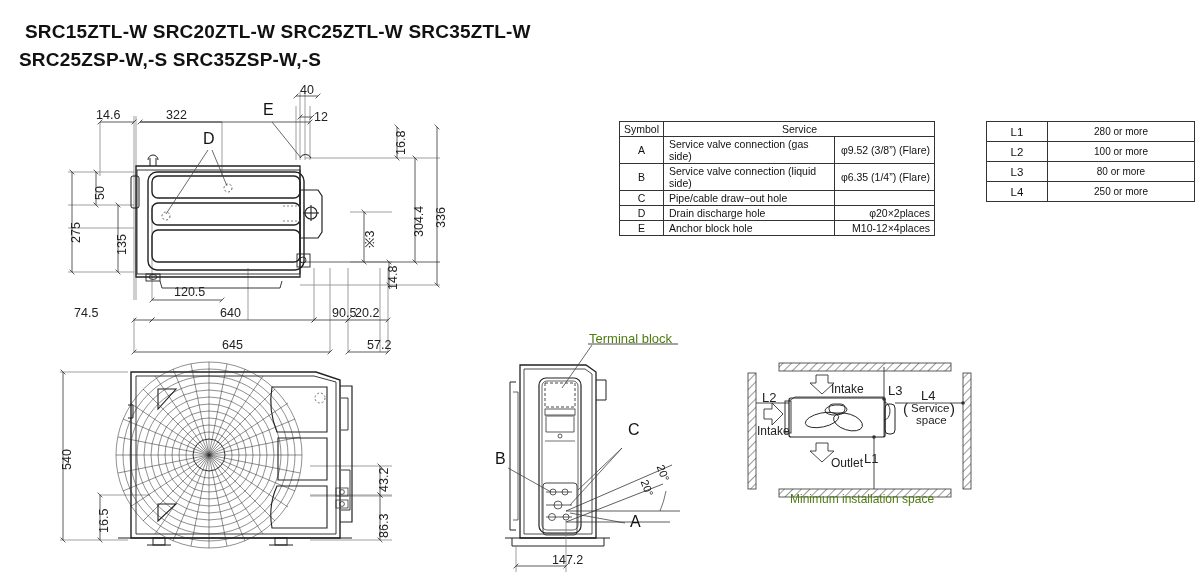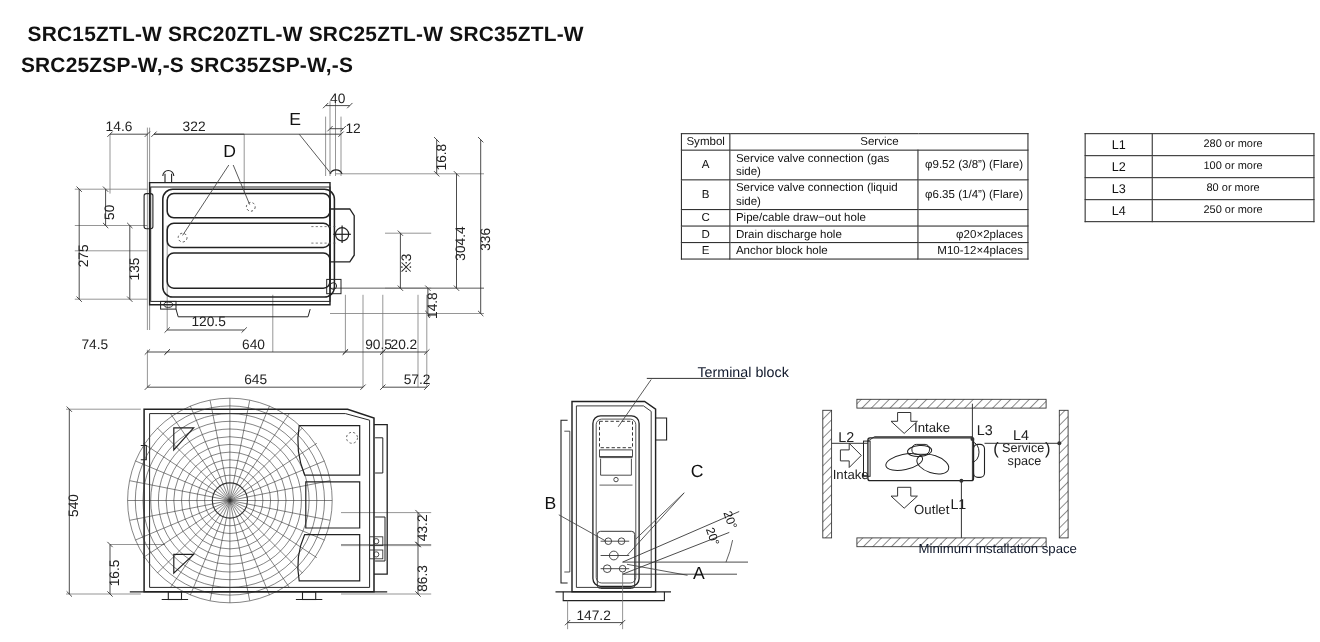--- a/index.html
+++ b/index.html
@@ -21,21 +21,21 @@
 
   
   .dim{
     position:absolute;font-size:12.5px;color:#222;white-space:nowrap;
     font-family:"Liberation Sans", sans-serif;
   }
   .dim.vert{transform:rotate(-90deg);transform-origin:left top;}
   .lbl{
     position:absolute;font-size:16px;color:#111;white-space:nowrap;
   }
-  .note{position:absolute;font-size:12.5px;color:#0f172a;white-space:nowrap;margin-left:45px;}
+  .note{position:absolute;font-size:12.5px;color:#4d7c0f;white-space:nowrap;}
   .ang{position:absolute;font-size:11px;color:#111;white-space:nowrap;}
 
   
   table{border-collapse:collapse;position:absolute;background:#fff;}
   table td,table th{
     border:1px solid #333;font-size:10.5px;font-weight:normal;
     padding:1px 4px;color:#111;font-family:"Liberation Sans", sans-serif;
   }
   #symbol-table{left:619px;top:121px;width:316px;}
   #symbol-table td.sym{width:34px;text-align:center;}
@@ -391,21 +391,21 @@
   <div class="dim vert" style="left:97px;top:533px;">16.5</div>
   <div class="dim vert" style="left:377px;top:492px;">43.2</div>
   <div class="dim vert" style="left:377px;top:538px;">86.3</div>
 
   <div class="note" style="left:589px;top:331px;font-size:13px;">Terminal block</div>
   <div class="lbl" style="left:495px;top:450px;">B</div>
   <div class="lbl" style="left:628px;top:421px;">C</div>
   <div class="lbl" style="left:630px;top:513px;">A</div>
   <div class="ang" style="left:666px;top:463px;transform:rotate(70deg);transform-origin:left top;">20°</div>
   <div class="ang" style="left:650px;top:478px;transform:rotate(70deg);transform-origin:left top;">20°</div>
-  <div class="dim" style="left:524px;top:553px;">147.2</div>
+  <div class="dim" style="left:552px;top:553px;">147.2</div>
 
   <div class="dim" style="left:762px;top:390px;font-size:13px;">L2</div>
   <div class="dim" style="left:888px;top:383px;font-size:13px;">L3</div>
   <div class="dim" style="left:864px;top:451px;font-size:13px;">L1</div>
   <div class="dim" style="left:921px;top:388px;font-size:13px;">L4</div>
   <div class="dim" style="left:831px;top:382px;font-size:12px;">Intake</div>
   <div class="dim" style="left:757px;top:424px;font-size:12px;">Intake</div>
   <div class="dim" style="left:831px;top:456px;font-size:12px;">Outlet</div>
   <div class="dim" style="left:903px;top:400px;font-size:15px;">(</div>
   <div class="dim" style="left:950px;top:400px;font-size:15px;">)</div>

